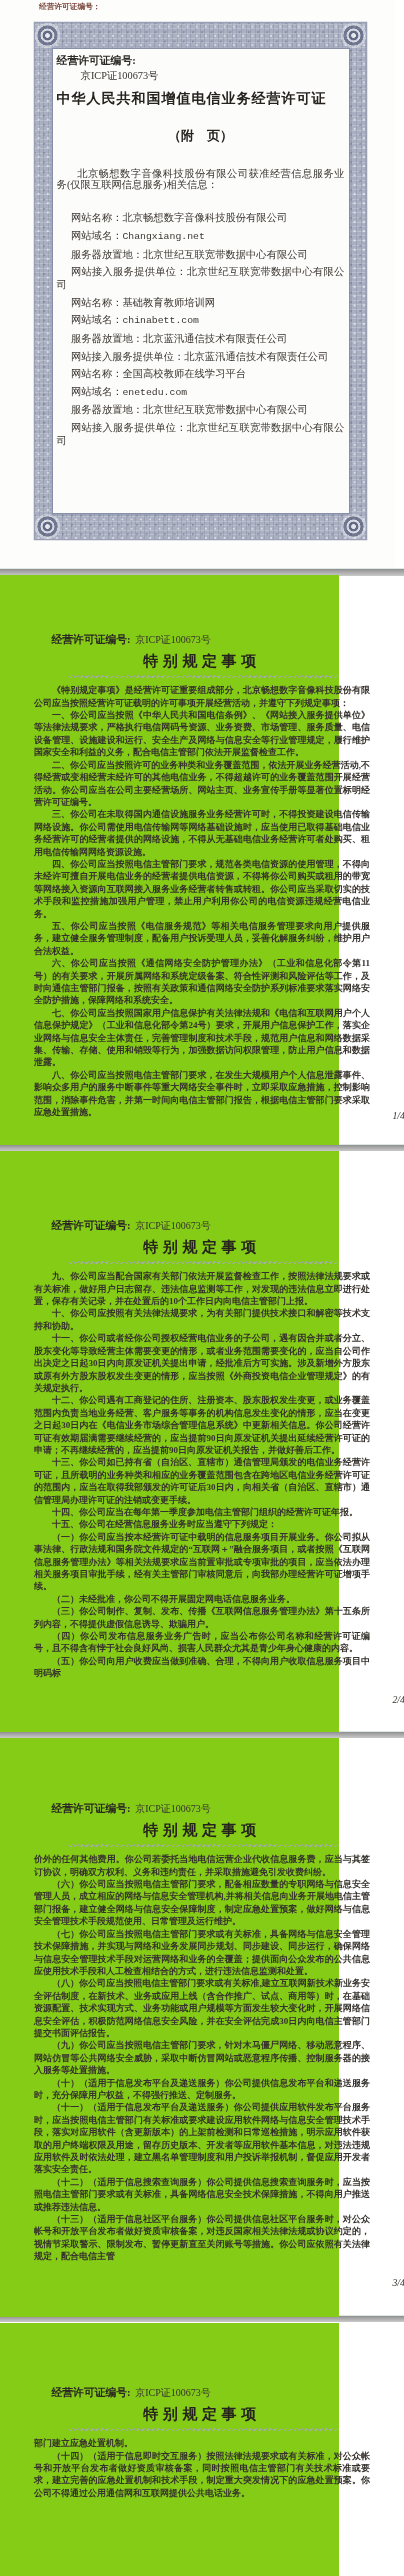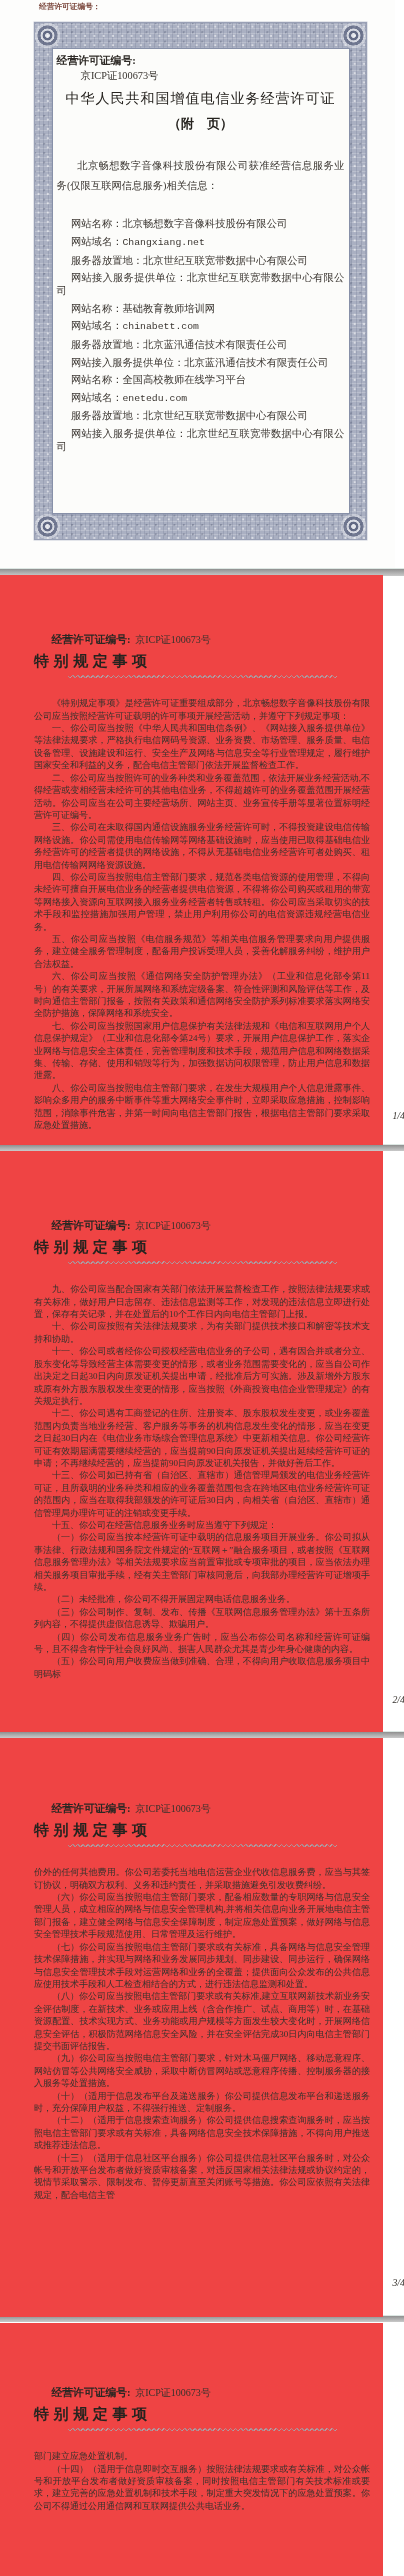--- a/index.html
+++ b/index.html
@@ -21,45 +21,45 @@
   .corner{position:absolute;width:33px;height:33px;
       background:radial-gradient(circle at 50% 50%, rgba(255,255,255,.65) 0 2.1px, rgba(86,94,122,.85) 2.6px 4.6px,
                  rgba(255,255,255,.55) 5.2px 6.7px, rgba(86,94,122,.7) 7.2px 9.8px, rgba(255,255,255,.35) 10.3px 12.4px, transparent 13px);}
   .corner.tl{left:-3.1px;top:-3.1px}.corner.tr{right:-3.1px;top:-3.1px}
   .corner.bl{left:-3.1px;bottom:-3.1px}.corner.br{right:-3.1px;bottom:-3.1px}
   .cert-inner{position:relative;width:100%;height:100%;box-sizing:border-box;background:#fcfcfa;
       padding:5.2px 4.1px;box-shadow:0 0 0 1px #8argba;box-shadow:0 0 0 1px #8press;}
   .cert-inner{box-shadow:0 0 0 1px #8790a8, 0 0 0 2.6px rgba(135,144,168,.30);}
   .cert-no-label{font-size:10.8px;font-weight:bold;color:#2e2a26;}
   .cert-no-value{margin:1.5px 0 0 24px;font-size:10.3px;color:#36322d;}
-  .cert-title{margin-top:7.2px;text-align:center;font-size:14px;font-weight:normal;letter-spacing:1px;color:#26231f;}
-  .cert-sub{margin-top:7px;text-align:center;font-size:13px;font-weight:bold;color:#26231f;}
-  .cert-intro{margin-top:23px;font-size:10.3px;line-height:20px;text-indent:2em;text-align:justify;color:#3a3530;}
+  .cert-title{margin-top:7.2px;text-align:left;font-size:14px;font-weight:bold;letter-spacing:1px;color:#26231f;}
+  .cert-sub{margin-top:19px;text-align:center;font-size:13px;font-weight:bold;color:#26231f;}
+  .cert-intro{margin-top:23px;font-size:10.3px;line-height:11px;text-indent:2em;text-align:justify;color:#3a3530;}
   .cert-entries{margin-top:21px;}
   .entry{margin:4.6px 0;font-size:10.3px;line-height:13px;text-indent:14.4px;text-align:justify;color:#3a3530;}
   .elabel{font-weight:normal;}
   .evalue.mono{font-family:"Liberation Mono","DejaVu Sans Mono",monospace;font-size:9.8px;}
 
   
   .divider{position:absolute;left:0;width:405px;background:linear-gradient(#8f8f8f,#ababab 45%,#c9c9c9);}
   .divider::before{content:"";position:absolute;left:0;right:0;top:-1px;height:1px;background:#dde7e3;}
 
   
-  .sp{position:absolute;left:0;width:383px;background:#ef4444;}
+  .sp{position:absolute;left:0;width:339px;background:#84cc16;}
   .sp-content{position:absolute;left:34px;width:336px;top:var(--ct);}
   .sp-head{height:14.4px;margin-left:17.5px;white-space:nowrap;}
   .sp-head .lbl{font-size:10.8px;font-weight:bold;color:#2b2723;}
   .sp-head .val{font-size:10px;margin-left:4.6px;color:#36322d;}
-  .sp-title{margin:5.2px 0 0;text-align:left;font-size:15px;line-height:17.5px;font-weight:bold;
+  .sp-title{margin:5.2px 0 0;text-align:center;font-size:15px;line-height:17.5px;font-weight:bold;
             letter-spacing:4.6px;color:#26231f;}
   .zigzag{margin:4.6px auto 0;width:269px;height:3.6px;opacity:.75;
       background:
         repeating-linear-gradient(45deg, transparent 0 1px, #9aa0a8 1px 2.1px, transparent 2.1px 3.6px),
         repeating-linear-gradient(-45deg, transparent 0 1px, #aeb3ba 1px 2.1px, transparent 2.1px 3.6px);}
-  .sp-body{margin-top:19px;}
+  .sp-body{margin-top:6px;font-weight:bold;}
   .para{margin:0;font-size:9px;line-height:12.4px;text-align:justify;text-indent:2em;color:#36322d;}
   .para.noindent{text-indent:0;}
   .pageno{position:absolute;left:0;width:405px;top:var(--pn);text-align:right;font-size:9.8px;color:#36322d;
           font-family:"Liberation Serif","DejaVu Serif",serif;font-style:italic;}
 </style>
 </head>
 <body>
 
 <div id="canvas">
 
@@ -127,20 +127,21 @@
         <span class="lbl">经营许可证编号:</span><span class="val">京ICP证100673号</span>
       </div>
       <h2 class="sp-title">特别规定事项</h2>
       <div class="zigzag"></div>
       <div class="sp-body">
           <p class="para">九、你公司应当配合国家有关部门依法开展监督检查工作，按照法律法规要求或有关标准，做好用户日志留存、违法信息监测等工作，对发现的违法信息立即进行处置，保存有关记录，并在处置后的10个工作日内向电信主管部门上报。</p>
           <p class="para">十、你公司应按照有关法律法规要求，为有关部门提供技术接口和解密等技术支持和协助。</p>
           <p class="para">十一、你公司或者经你公司授权经营电信业务的子公司，遇有因合并或者分立、股东变化等导致经营主体需要变更的情形，或者业务范围需要变化的，应当自公司作出决定之日起30日内向原发证机关提出申请，经批准后方可实施。涉及新增外方股东或原有外方股东股权发生变更的情形，应当按照《外商投资电信企业管理规定》的有关规定执行。</p>
           <p class="para">十二、你公司遇有工商登记的住所、注册资本、股东股权发生变更，或业务覆盖范围内负责当地业务经营、客户服务等事务的机构信息发生变化的情形，应当在变更之日起30日内在《电信业务市场综合管理信息系统》中更新相关信息。你公司经营许可证有效期届满需要继续经营的，应当提前90日向原发证机关提出延续经营许可证的申请；不再继续经营的，应当提前90日向原发证机关报告，并做好善后工作。</p>
           <p class="para">十三、你公司如已持有省（自治区、直辖市）通信管理局颁发的电信业务经营许可证，且所载明的业务种类和相应的业务覆盖范围包含在跨地区电信业务经营许可证的范围内，应当在取得我部颁发的许可证后30日内，向相关省（自治区、直辖市）通信管理局办理许可证的注销或变更手续。</p>
+          <p class="para">十四、你公司应当在每年第一季度参加电信主管部门组织的经营许可证年报。</p>
           <p class="para">十五、你公司在经营信息服务业务时应当遵守下列规定：</p>
           <p class="para">（一）你公司应当按本经营许可证中载明的信息服务项目开展业务。你公司拟从事法律、行政法规和国务院文件规定的“互联网＋”融合服务项目，或者按照《互联网信息服务管理办法》等相关法规要求应当前置审批或专项审批的项目，应当依法办理相关服务项目审批手续，经有关主管部门审核同意后，向我部办理经营许可证增项手续。</p>
           <p class="para">（二）未经批准，你公司不得开展固定网电话信息服务业务。</p>
           <p class="para">（三）你公司制作、复制、发布、传播《互联网信息服务管理办法》第十五条所列内容，不得提供虚假信息诱导、欺骗用户。</p>
           <p class="para">（四）你公司发布信息服务业务广告时，应当公布你公司名称和经营许可证编号，且不得含有悖于社会良好风尚、损害人民群众尤其是青少年身心健康的内容。</p>
           <p class="para">（五）你公司向用户收费应当做到准确、合理，不得向用户收取信息服务项目中明码标</p>
         </div>
     </div>
     <div class="pageno">2/4</div>
   </section>
@@ -152,20 +153,21 @@
       </div>
       <h2 class="sp-title">特别规定事项</h2>
       <div class="zigzag"></div>
       <div class="sp-body">
           <p class="para noindent">价外的任何其他费用。你公司若委托当地电信运营企业代收信息服务费，应当与其签订协议，明确双方权利、义务和违约责任，并采取措施避免引发收费纠纷。</p>
           <p class="para">（六）你公司应当按照电信主管部门要求，配备相应数量的专职网络与信息安全管理人员，成立相应的网络与信息安全管理机构,并将相关信息向业务开展地电信主管部门报备，建立健全网络与信息安全保障制度，制定应急处置预案，做好网络与信息安全管理技术手段规范使用、日常管理及运行维护。</p>
           <p class="para">（七）你公司应当按照电信主管部门要求或有关标准，具备网络与信息安全管理技术保障措施，并实现与网络和业务发展同步规划、同步建设、同步运行，确保网络与信息安全管理技术手段对运营网络和业务的全覆盖；提供面向公众发布的公共信息应使用技术手段和人工检查相结合的方式，进行违法信息监测和处置。</p>
           <p class="para">（八）你公司应当按照电信主管部门要求或有关标准,建立互联网新技术新业务安全评估制度，在新技术、业务或应用上线（含合作推广、试点、商用等）时，在基础资源配置、技术实现方式、业务功能或用户规模等方面发生较大变化时，开展网络信息安全评估，积极防范网络信息安全风险，并在安全评估完成30日内向电信主管部门提交书面评估报告。</p>
           <p class="para">（九）你公司应当按照电信主管部门要求，针对木马僵尸网络、移动恶意程序、网站仿冒等公共网络安全威胁，采取中断仿冒网站或恶意程序传播、控制服务器的接入服务等处置措施。</p>
           <p class="para">（十）（适用于信息发布平台及递送服务）你公司提供信息发布平台和递送服务时，充分保障用户权益，不得强行推送、定制服务。</p>
+          <p class="para">（十一）（适用于信息发布平台及递送服务）你公司提供应用软件发布平台服务时，应当按照电信主管部门有关标准或要求建设应用软件网络与信息安全管理技术手段，落实对应用软件（含更新版本）的上架前检测和日常巡检措施，明示应用软件获取的用户终端权限及用途，留存历史版本、开发者等应用软件基本信息，对违法违规应用软件及时依法处理，建立黑名单管理制度和用户投诉举报机制，督促应用开发者落实安全责任。</p>
           <p class="para">（十二）（适用于信息搜索查询服务）你公司提供信息搜索查询服务时，应当按照电信主管部门要求或有关标准，具备网络信息安全技术保障措施，不得向用户推送或推荐违法信息。</p>
           <p class="para">（十三）（适用于信息社区平台服务）你公司提供信息社区平台服务时，对公众帐号和开放平台发布者做好资质审核备案，对违反国家相关法律法规或协议约定的，视情节采取警示、限制发布、暂停更新直至关闭账号等措施。你公司应依照有关法律规定，配合电信主管</p>
         </div>
     </div>
     <div class="pageno">3/4</div>
   </section>
 
   <section class="sp" style="top:2323px;height:551px;--ct:63px;--pn:535px">
     <div class="sp-content">
       <div class="sp-head">

